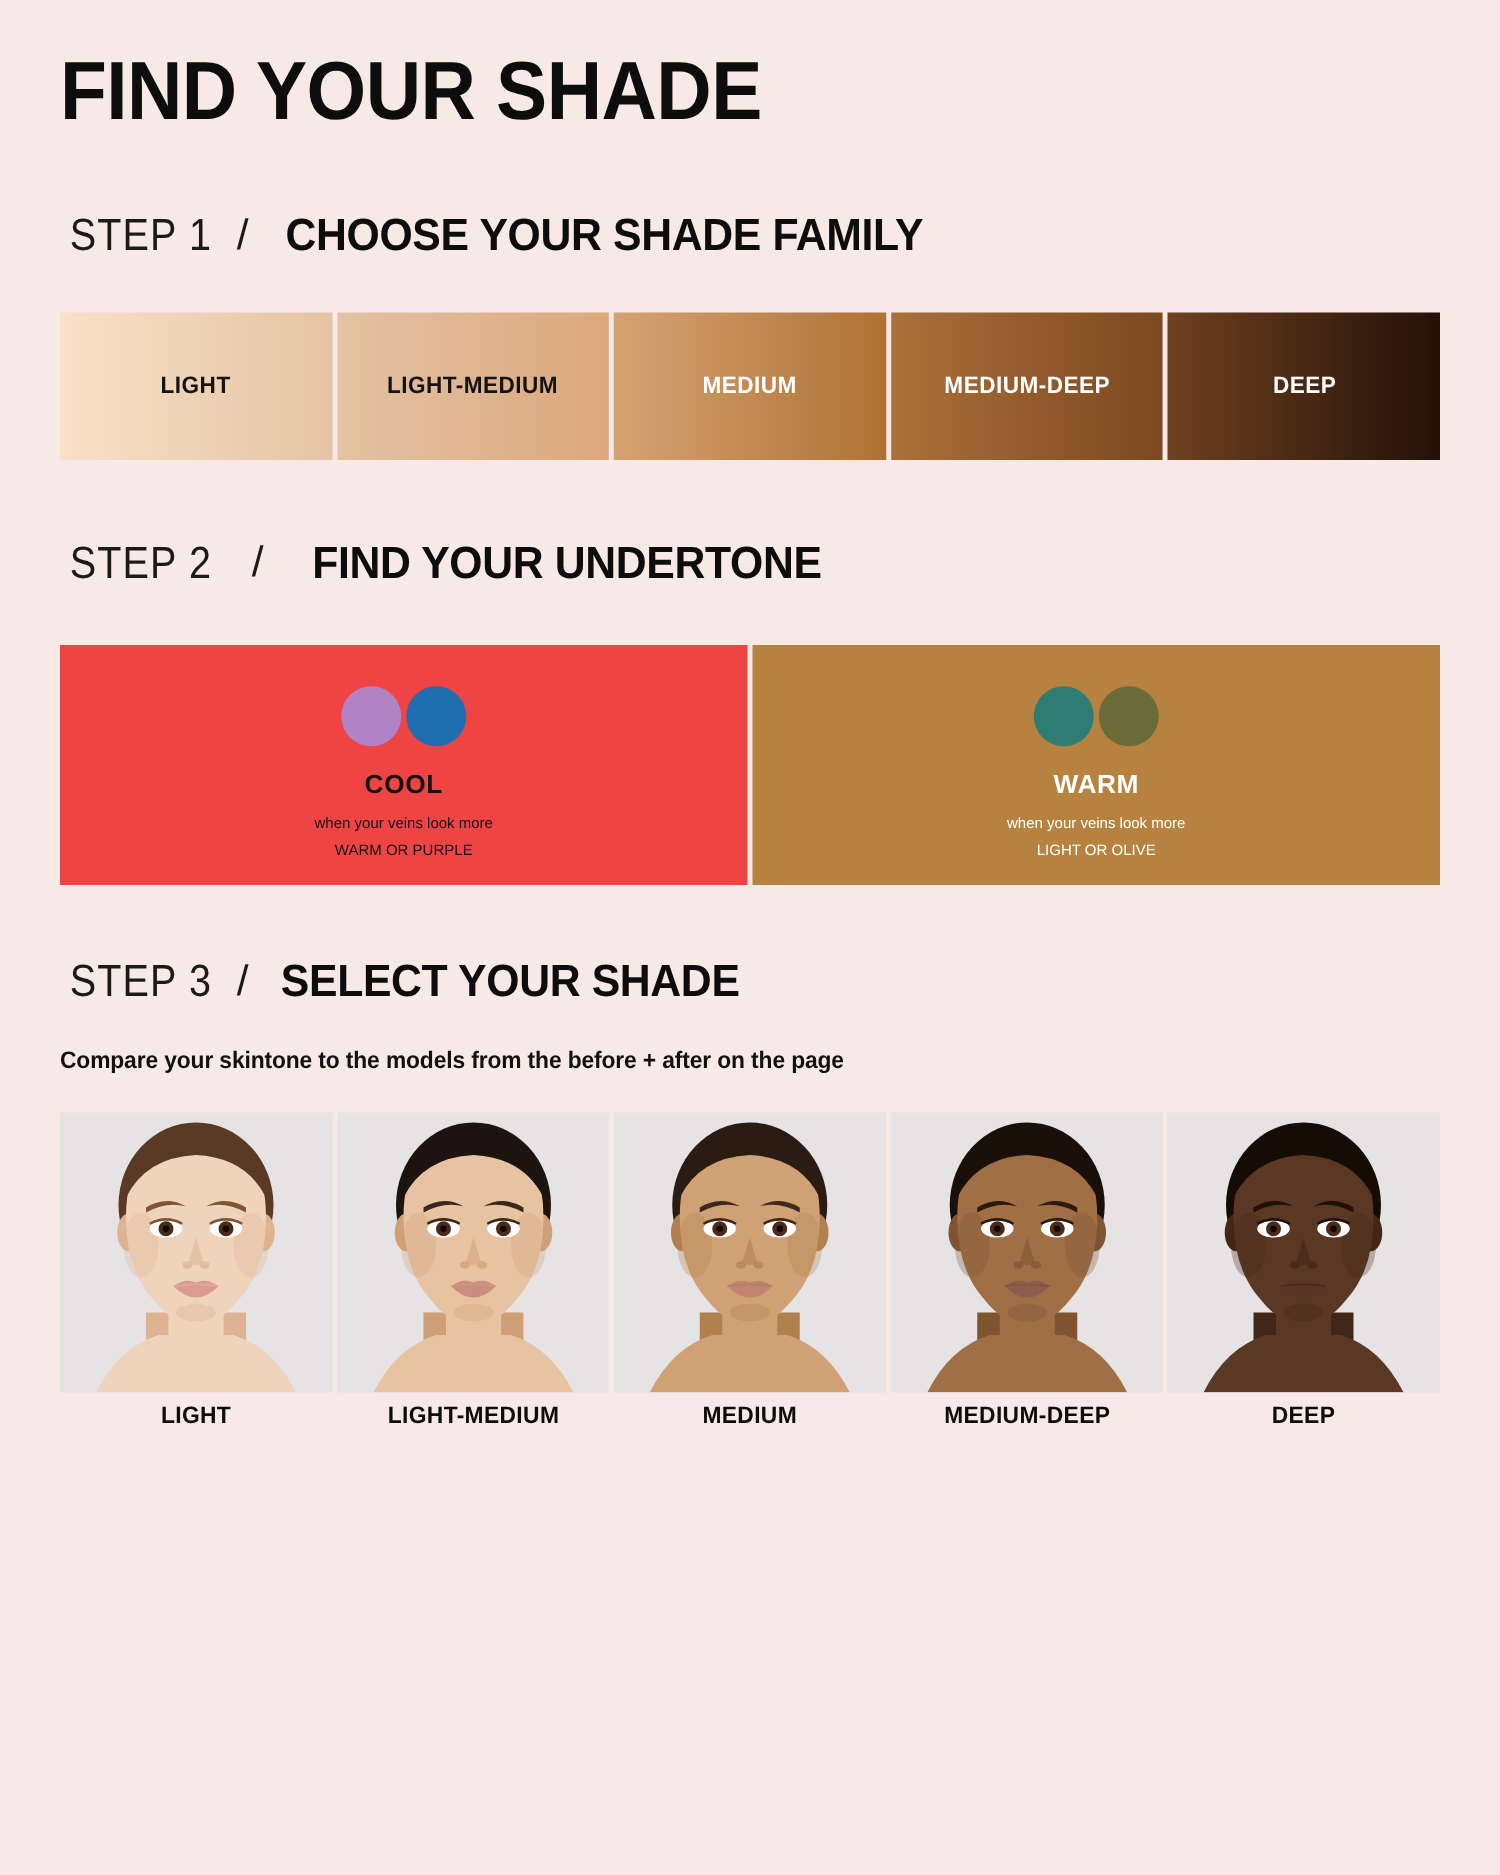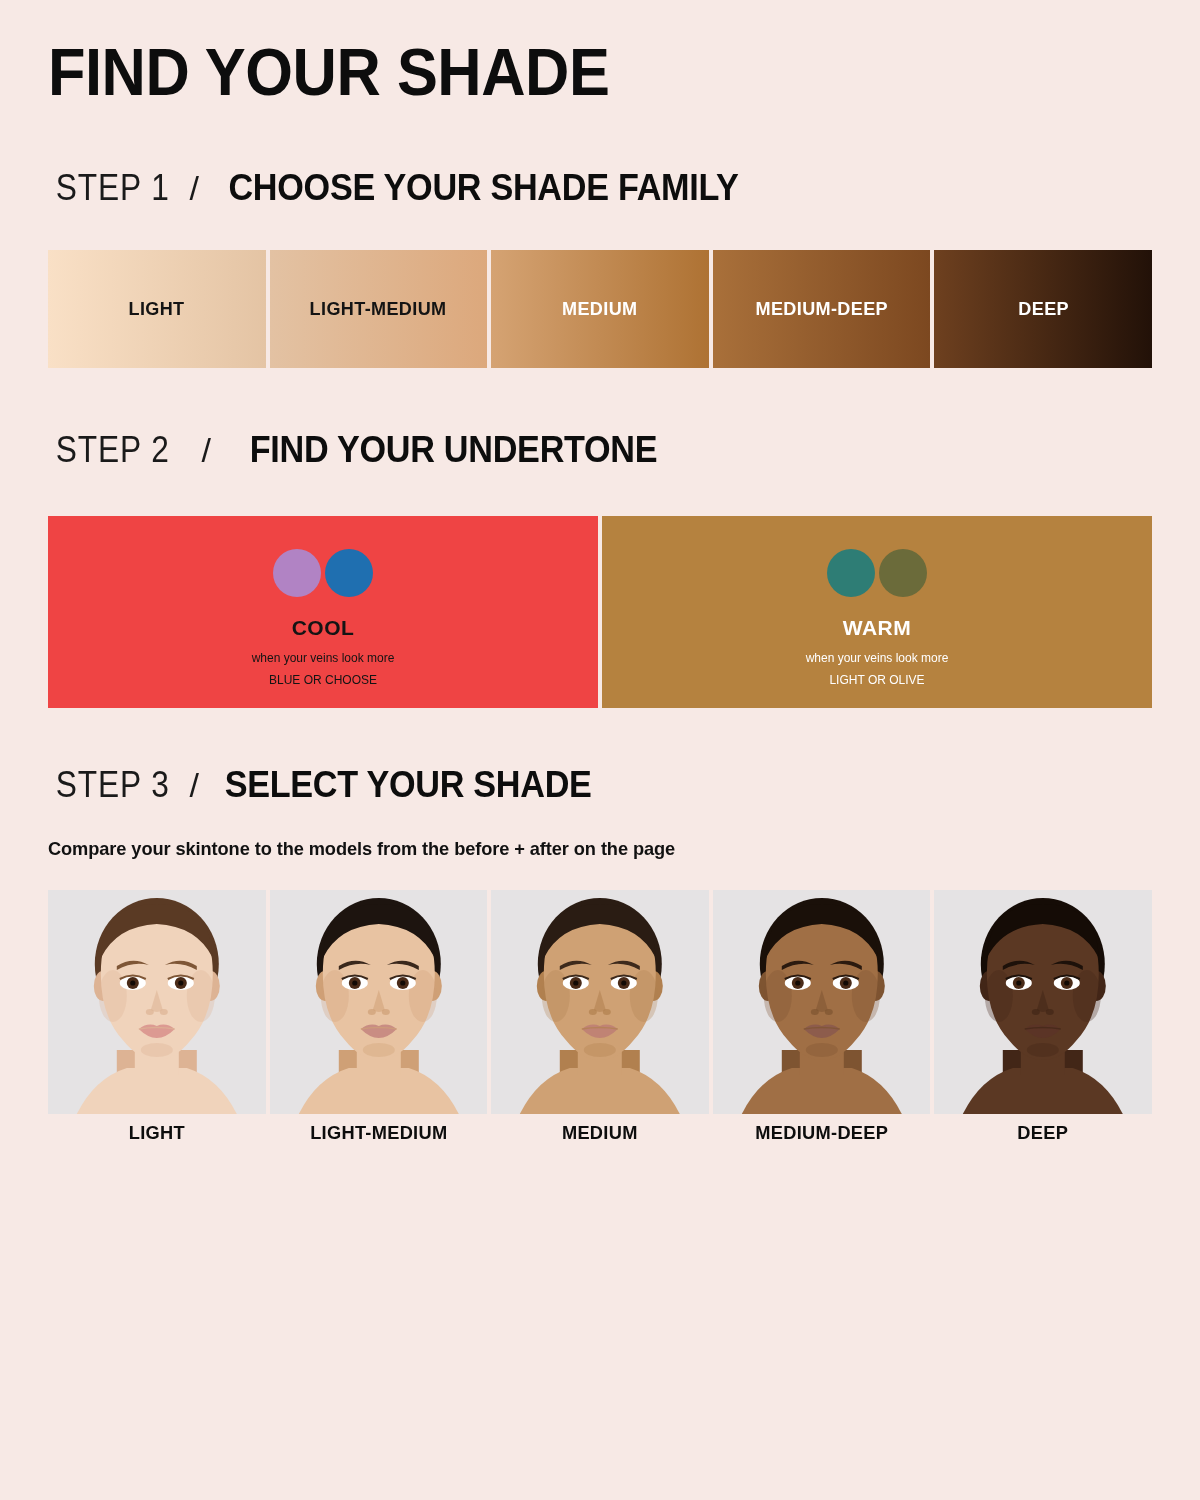--- a/index.html
+++ b/index.html
@@ -247,21 +247,21 @@
   <div class="undertone-row">
 
     <div class="undertone-panel" style="background: #ef4444; color: rgb(20, 20, 20);">
       <div class="dots pair">
         <span class="dot" style="background: rgb(177, 131, 196);"></span>
         <span class="dot" style="background: rgb(31, 111, 176);"></span>
       </div>
       <div class="ut-title">COOL</div>
       <div class="ut-desc">
         <span class="ln1">when your veins look more</span>
-        <span class="ln2">BLUE OR CHOOSE</span>
+        <span class="ln2">WARM OR PURPLE</span>
       </div>
     </div>
 
 
     <div class="undertone-panel" style="background: rgb(181, 130, 63); color: rgb(255, 255, 255);">
       <div class="dots pair">
         <span class="dot" style="background: rgb(46, 125, 117);"></span>
         <span class="dot" style="background: rgb(107, 107, 58);"></span>
       </div>
       <div class="ut-title">WARM</div>

